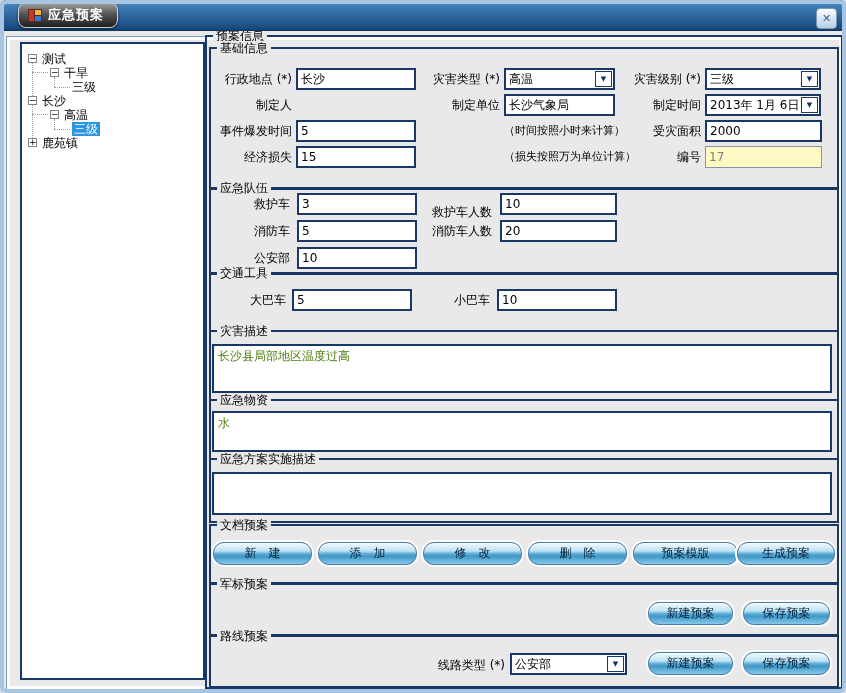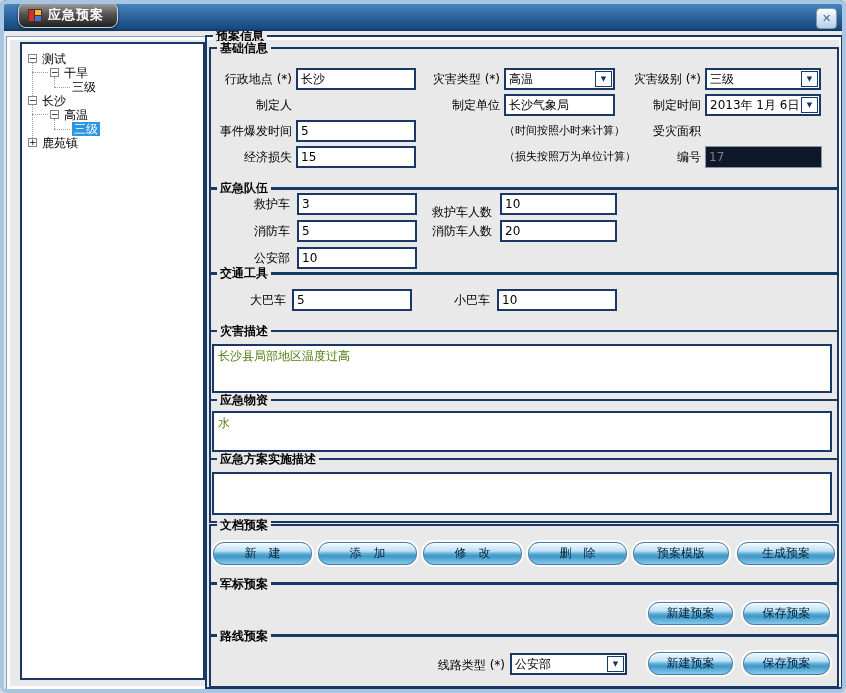--- a/index.html
+++ b/index.html
@@ -34,28 +34,28 @@
     color:#3f6692;font-size:11px;font-weight:bold;cursor:pointer;line-height:1;
   }
   .client{position:absolute;left:4px;top:31px;right:4px;bottom:4px;background:#e9e9e9;z-index:1;}
   .outer-panel{
     position:absolute;left:6px;top:36px;width:835px;height:652px;z-index:2;
     border:1px solid #7fa0c2;box-shadow:inset 0 0 0 3px #fdfdfd;background:#e9e9e9;
   }
   .sec{position:absolute;left:0;top:0;width:100%;height:100%;z-index:5;}
   
   .gb{position:absolute;border:2px solid #1a3866;}
-  .gt{position:absolute;top:-8px;left:6px;background:#e9e9e9;padding:0 3px;font-size:12px;line-height:15px;color:#000;white-space:nowrap;font-weight:bold;}
+  .gt{position:absolute;top:-8px;left:6px;background:#e9e9e9;padding:0 3px;font-size:12px;line-height:15px;color:#000;white-space:nowrap;}
   
   .lb{position:absolute;font-size:12px;color:#000;text-align:right;white-space:nowrap;line-height:14px;}
   .hint{position:absolute;font-size:11px;color:#000000;white-space:nowrap;line-height:14px;}
   
   .tx{position:absolute;height:22px;border:2px solid #1a3866;background:#fff;color:#000;
       font-size:12px;padding:0 3px;box-sizing:border-box;font-family:inherit;outline:none;}
-  .tx-dis{border:1px solid #8a93a0;background:#0f172a;color:#808080;}
+  .tx-dis{border:1px solid #8a93a0;background:#fef9c3;color:#808080;}
   .ta{position:absolute;border:2px solid #1a3866;background:#fff;color:#4d7c0f;font-size:12px;
       padding:2px 4px;box-sizing:border-box;font-family:inherit;resize:none;outline:none;overflow:hidden;}
   
   .cb{position:absolute;height:22px;border:2px solid #1a3866;background:#fff;box-sizing:border-box;
       display:flex;align-items:center;cursor:default;}
   .cv{flex:1;font-size:12px;padding-left:3px;white-space:nowrap;overflow:hidden;color:#000;}
   .ca{width:15px;height:14px;margin-right:1px;border:1px solid #1a3866;background:#fff;
       display:flex;align-items:center;justify-content:center;font-size:7px;color:#10306c;flex:none;}
   
   .bt{
@@ -148,20 +148,21 @@
     <div class="lb" style="left:617px;top:98px;width:84px">制定时间</div>
     <div class="cb" style="left:705px;top:94px;width:116px">
       <span class="cv">2013年 1月 6日</span>
       <span class="ca">▼</span>
     </div>
 
     <div class="lb" style="left:209px;top:124px;width:83px">事件爆发时间</div>
     <input class="tx" style="left: 296px; top: 120px; width: 120px;" value="5">
     <div class="hint" style="left:504px;top:124px">（时间按照小时来计算）</div>
     <div class="lb" style="left:617px;top:124px;width:84px">受灾面积</div>
+    <input class="tx" style="left: 705px; top: 120px; width: 117px;" value="2000">
 
     <div class="lb" style="left:209px;top:150px;width:83px">经济损失</div>
     <input class="tx" style="left: 296px; top: 146px; width: 120px;" value="15">
     <div class="hint" style="left:504px;top:150px">（损失按照万为单位计算）</div>
     <div class="lb" style="left:617px;top:150px;width:84px">编号</div>
     <input class="tx tx-dis" style="left: 705px; top: 146px; width: 117px;" disabled="" value="17">
 
     <div class="gb" style="left:209px;top:187px;width:626px;height:84px">
       <span class="gt">应急队伍</span>
     </div>
@@ -199,21 +200,21 @@
     </div>
     <textarea class="ta" style="left: 212px; top: 472px; width: 620px; height: 43px;"></textarea>
 
     <div class="gb" style="left:209px;top:524px;width:626px;height:56px">
       <span class="gt">文档预案</span>
     </div>
     <button class="bt" style="left:213px;top:542px;width:99px">新　建</button>
     <button class="bt" style="left:318px;top:542px;width:99px">添　加</button>
     <button class="bt" style="left:423px;top:542px;width:99px">修　改</button>
     <button class="bt" style="left:528px;top:542px;width:99px">删　除</button>
-    <button class="bt" style="left:633px;top:542px;width:96px">预案模版</button>
+    <button class="bt" style="left:633px;top:542px;width:105px">预案模版</button>
     <button class="bt" style="left:737px;top:542px;width:98px">生成预案</button>
 
     <div class="gb" style="left:209px;top:583px;width:626px;height:49px">
       <span class="gt">军标预案</span>
     </div>
     <button class="bt" style="left:648px;top:602px;width:85px">新建预案</button>
     <button class="bt" style="left:743px;top:602px;width:87px">保存预案</button>
 
     <div class="gb" style="left:209px;top:635px;width:626px;height:49px">
       <span class="gt">路线预案</span>

